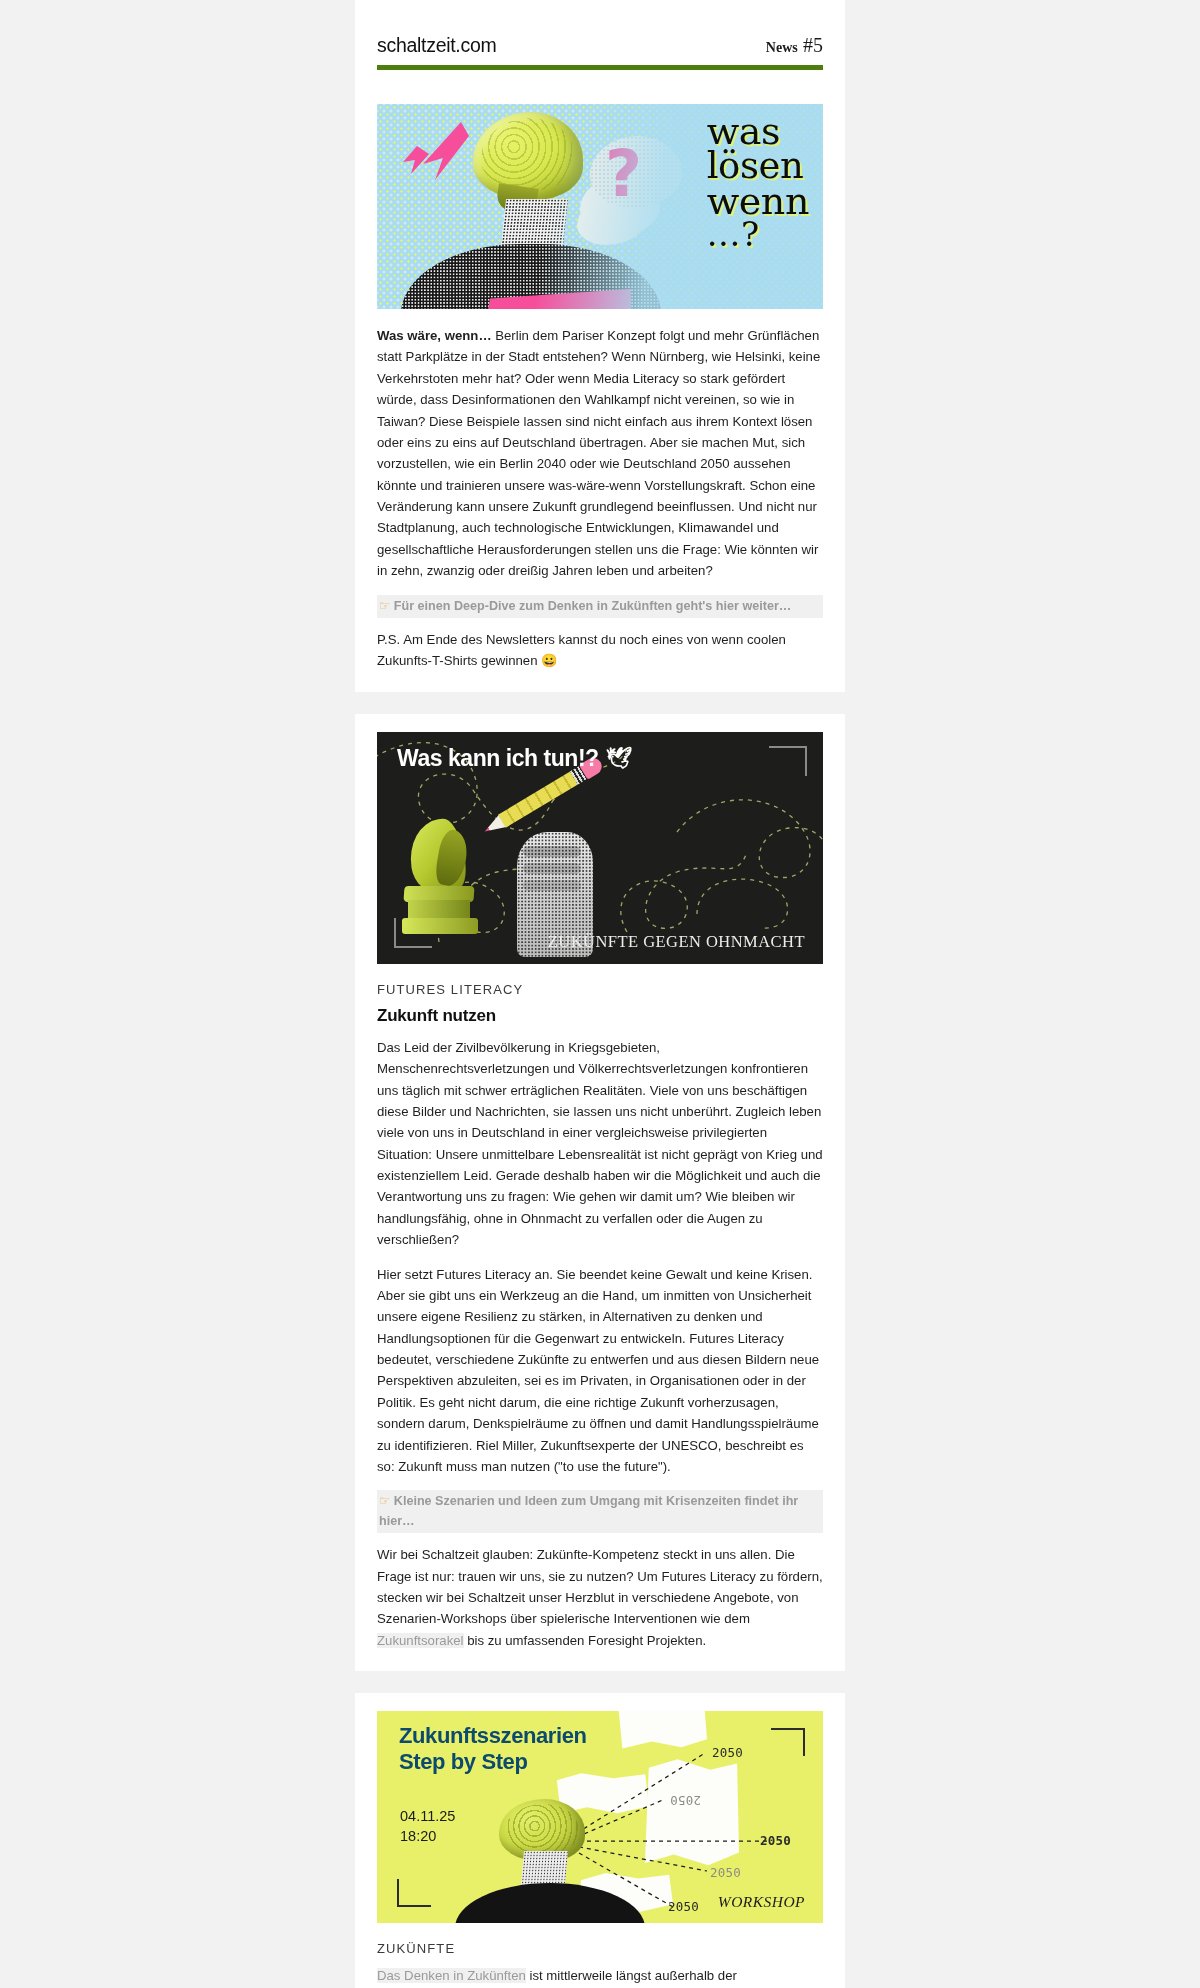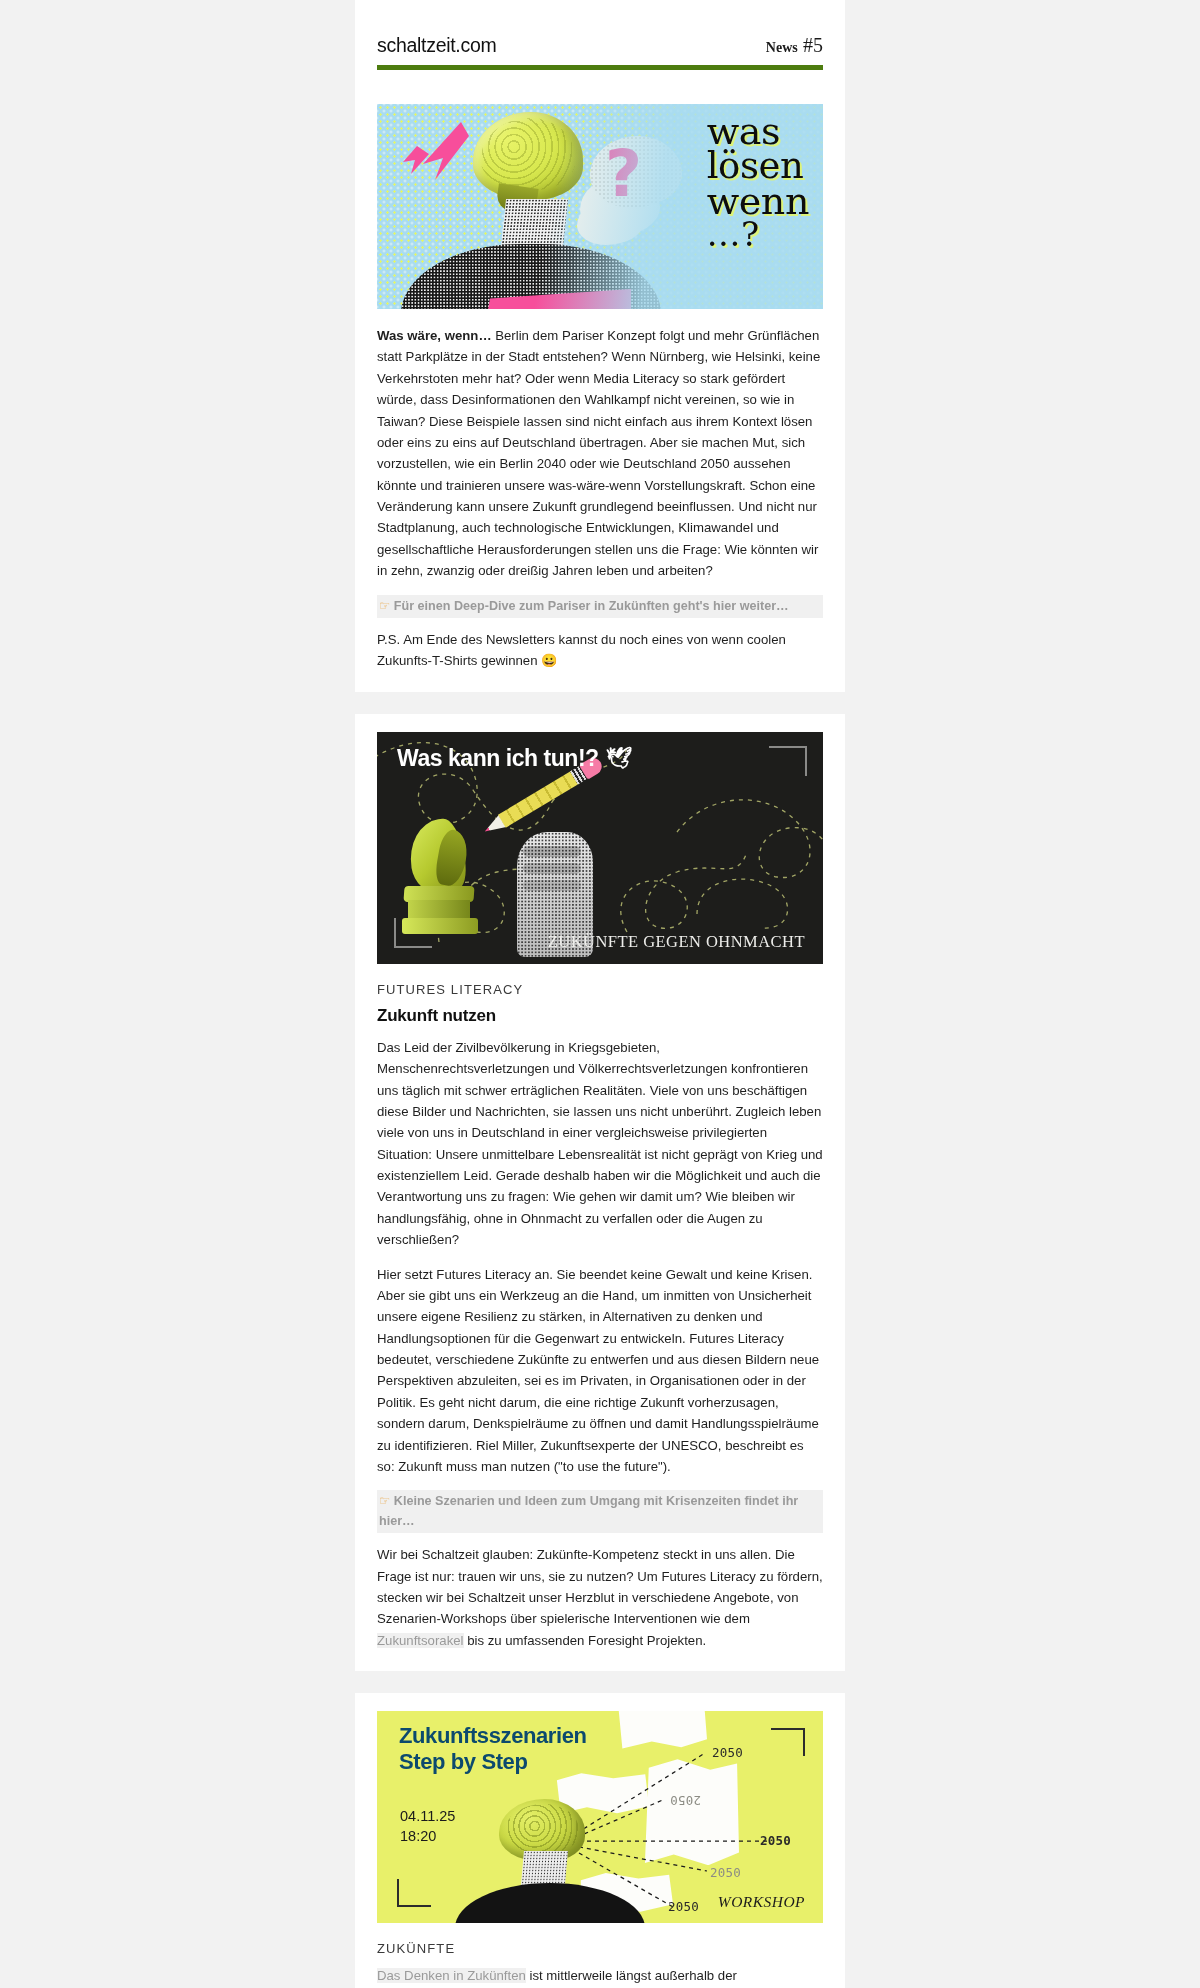--- a/index.html
+++ b/index.html
@@ -285,21 +285,21 @@
           <div class="l1">was</div>
           <div class="l2">lösen</div>
           <div class="l3">wenn</div>
           <div class="l4">...?</div>
         </div>
       </div>
     </div>
 
     <div class="body">
       <p class="para"><b>Was wäre, wenn…</b><span> Berlin dem Pariser Konzept folgt und mehr Grünflächen statt Parkplätze in der Stadt entstehen? Wenn Nürnberg, wie Helsinki, keine Verkehrstoten mehr hat? Oder wenn Media Literacy so stark gefördert würde, dass Desinformationen den Wahlkampf nicht vereinen, so wie in Taiwan? Diese Beispiele lassen sind nicht einfach aus ihrem Kontext lösen oder eins zu eins auf Deutschland übertragen. Aber sie machen Mut, sich vorzustellen, wie ein Berlin 2040 oder wie Deutschland 2050 aussehen könnte und trainieren unsere was-wäre-wenn Vorstellungskraft. Schon eine Veränderung kann unsere Zukunft grundlegend beeinflussen. Und nicht nur Stadtplanung, auch technologische Entwicklungen, Klimawandel und gesellschaftliche Herausforderungen stellen uns die Frage: Wie könnten wir in zehn, zwanzig oder dreißig Jahren leben und arbeiten?</span></p>
-      <span class="linkline"><span class="hand">☞</span> <span>Für einen Deep-Dive zum Pariser in Zukünften geht's hier weiter…</span></span>
+      <span class="linkline"><span class="hand">☞</span> <span>Für einen Deep-Dive zum Denken in Zukünften geht's hier weiter…</span></span>
       <p class="para">P.S. Am Ende des Newsletters kannst du noch eines von wenn coolen Zukunfts-T-Shirts gewinnen 😀</p>
     </div>
   </div>
 
   <div class="card">
     <div class="hero-wrap">
       <div class="hero hero2">
 
         <svg class="squig" viewBox="0 0 446 212" preserveAspectRatio="none">
           <g fill="none" stroke="#b9bd72" stroke-width="1.3" stroke-dasharray="4 5" opacity=".85">

